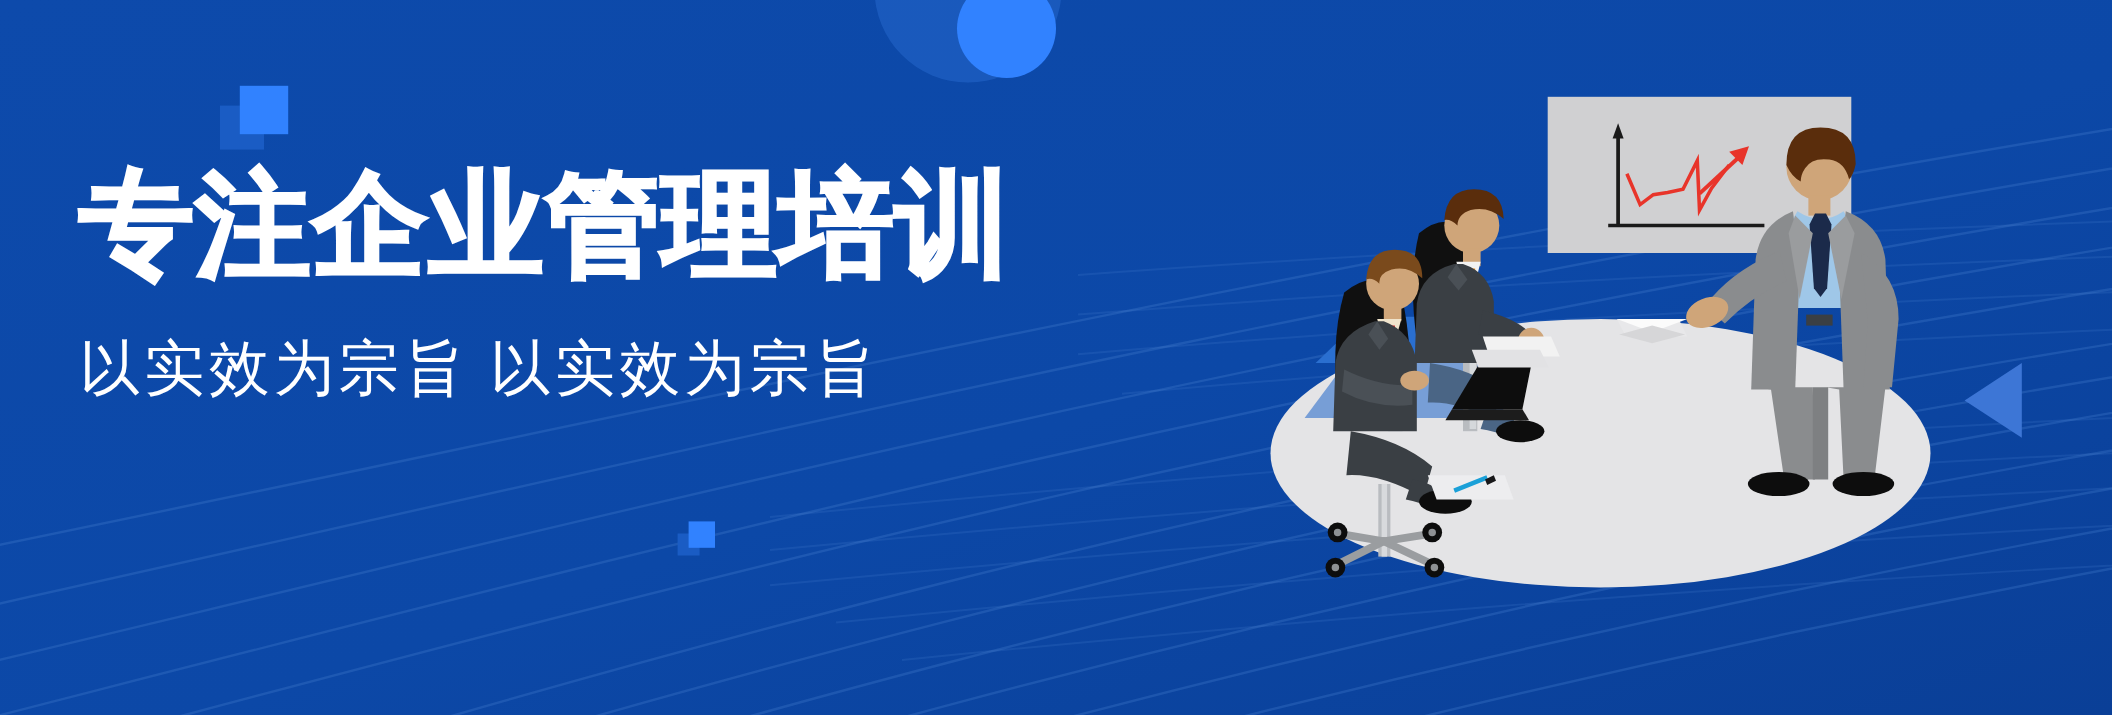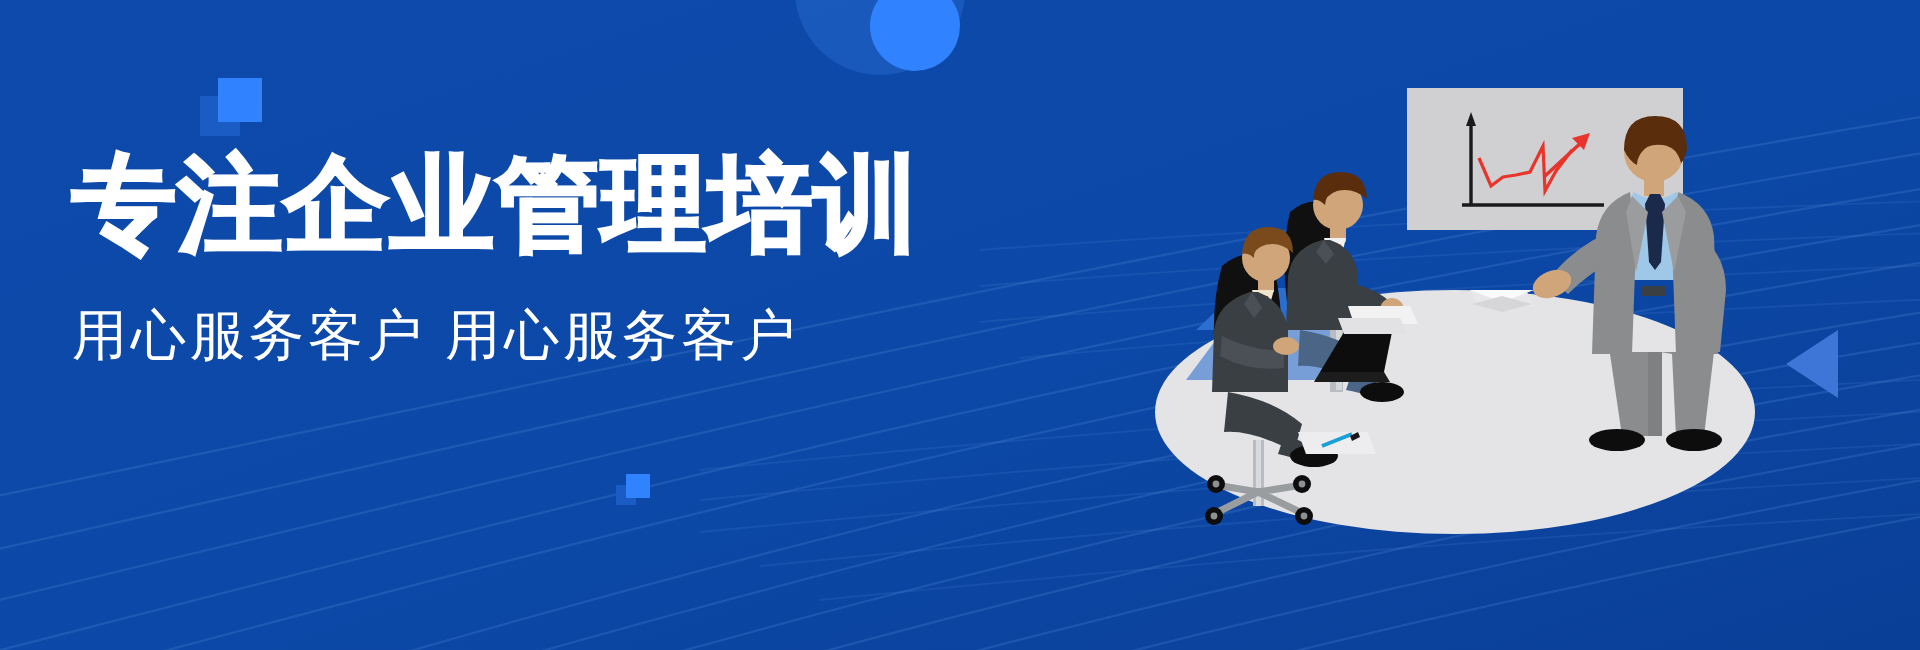--- a/index.html
+++ b/index.html
@@ -94,21 +94,21 @@
     <rect x="218" y="78" width="44" height="44" fill="#3182ff"></rect>
 
     <rect x="616" y="485" width="20" height="20" fill="#1a5cc4"></rect>
     <rect x="626" y="474" width="24" height="24" fill="#3182ff"></rect>
 
     <polygon points="1838,330 1838,398 1786,364" fill="#3d76d6"></polygon>
   </svg>
 
   <div class="text-block">
     <h1 class="headline">专注企业管理培训</h1>
-    <p class="subhead">用心服务客户 用心服务客户</p>
+    <p class="subhead">以实效为宗旨 以实效为宗旨</p>
   </div>
 
   <svg class="layer" viewBox="0 0 1920 650" preserveAspectRatio="none" aria-hidden="true">
 
     <ellipse cx="1455" cy="412" rx="300" ry="122" fill="#e4e4e6"></ellipse>
 
     <g>
       <rect x="1407" y="88" width="276" height="142" fill="#d0d0d2"></rect>
 
       <g stroke="#1a1a1a" stroke-width="3.4" fill="none">

